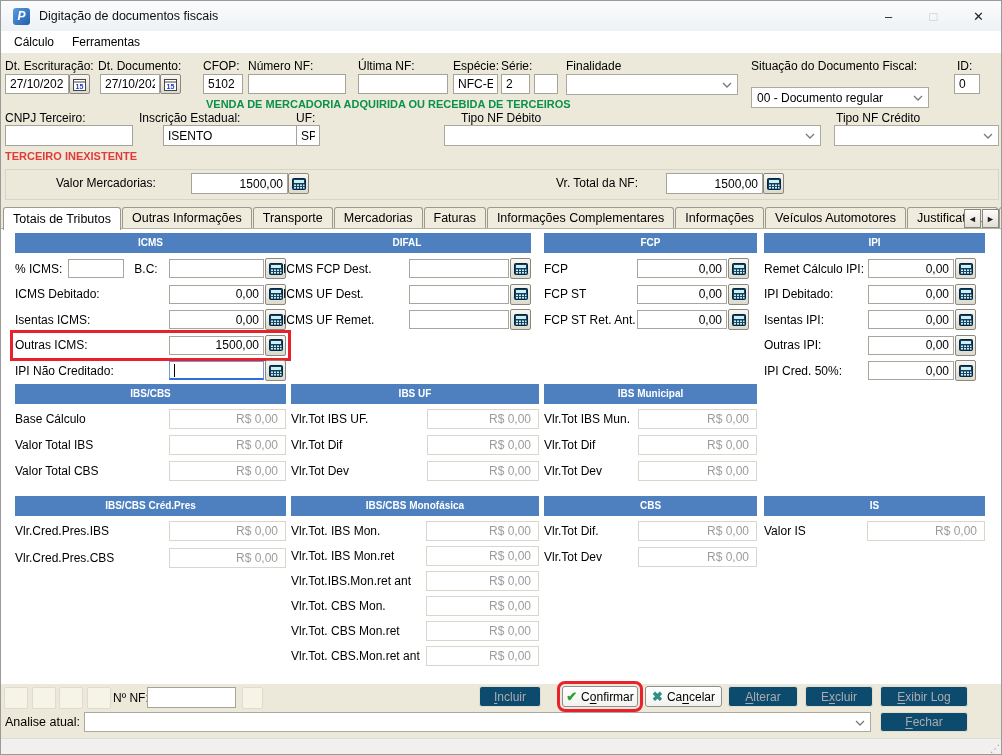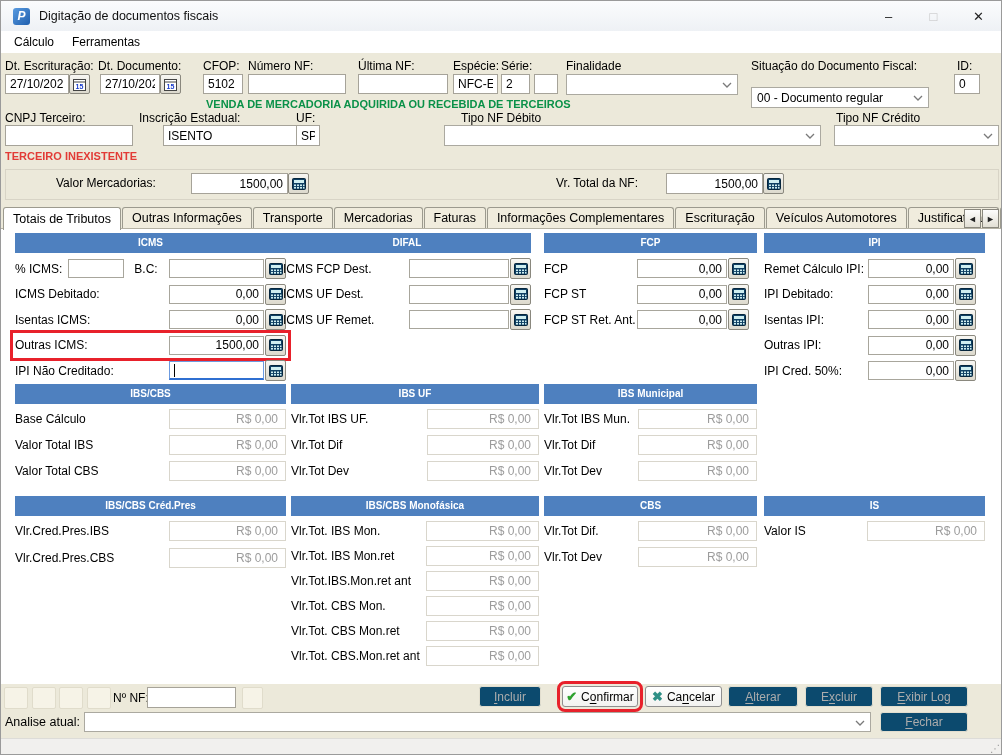--- a/index.html
+++ b/index.html
@@ -211,21 +211,21 @@
       </svg>
     </button>
 
   <div class="tabbar" id="tabbar">
       <div class="tab active">Totais de Tributos</div>
       <div class="tab">Outras Informações</div>
       <div class="tab">Transporte</div>
       <div class="tab">Mercadorias</div>
       <div class="tab">Faturas</div>
       <div class="tab">Informações Complementares</div>
-      <div class="tab">Escrituração</div>
+      <div class="tab">Informações</div>
       <div class="tab">Veículos Automotores</div>
       <div class="tab">Justificativas</div>
       <div class="tab">Outros</div>
     </div>
   <button class="tscroll" style="left:963px;top:208px">
       <span>◄</span>
     </button>
   <button class="tscroll" style="left:981px;top:208px">
       <span>►</span>
     </button>

